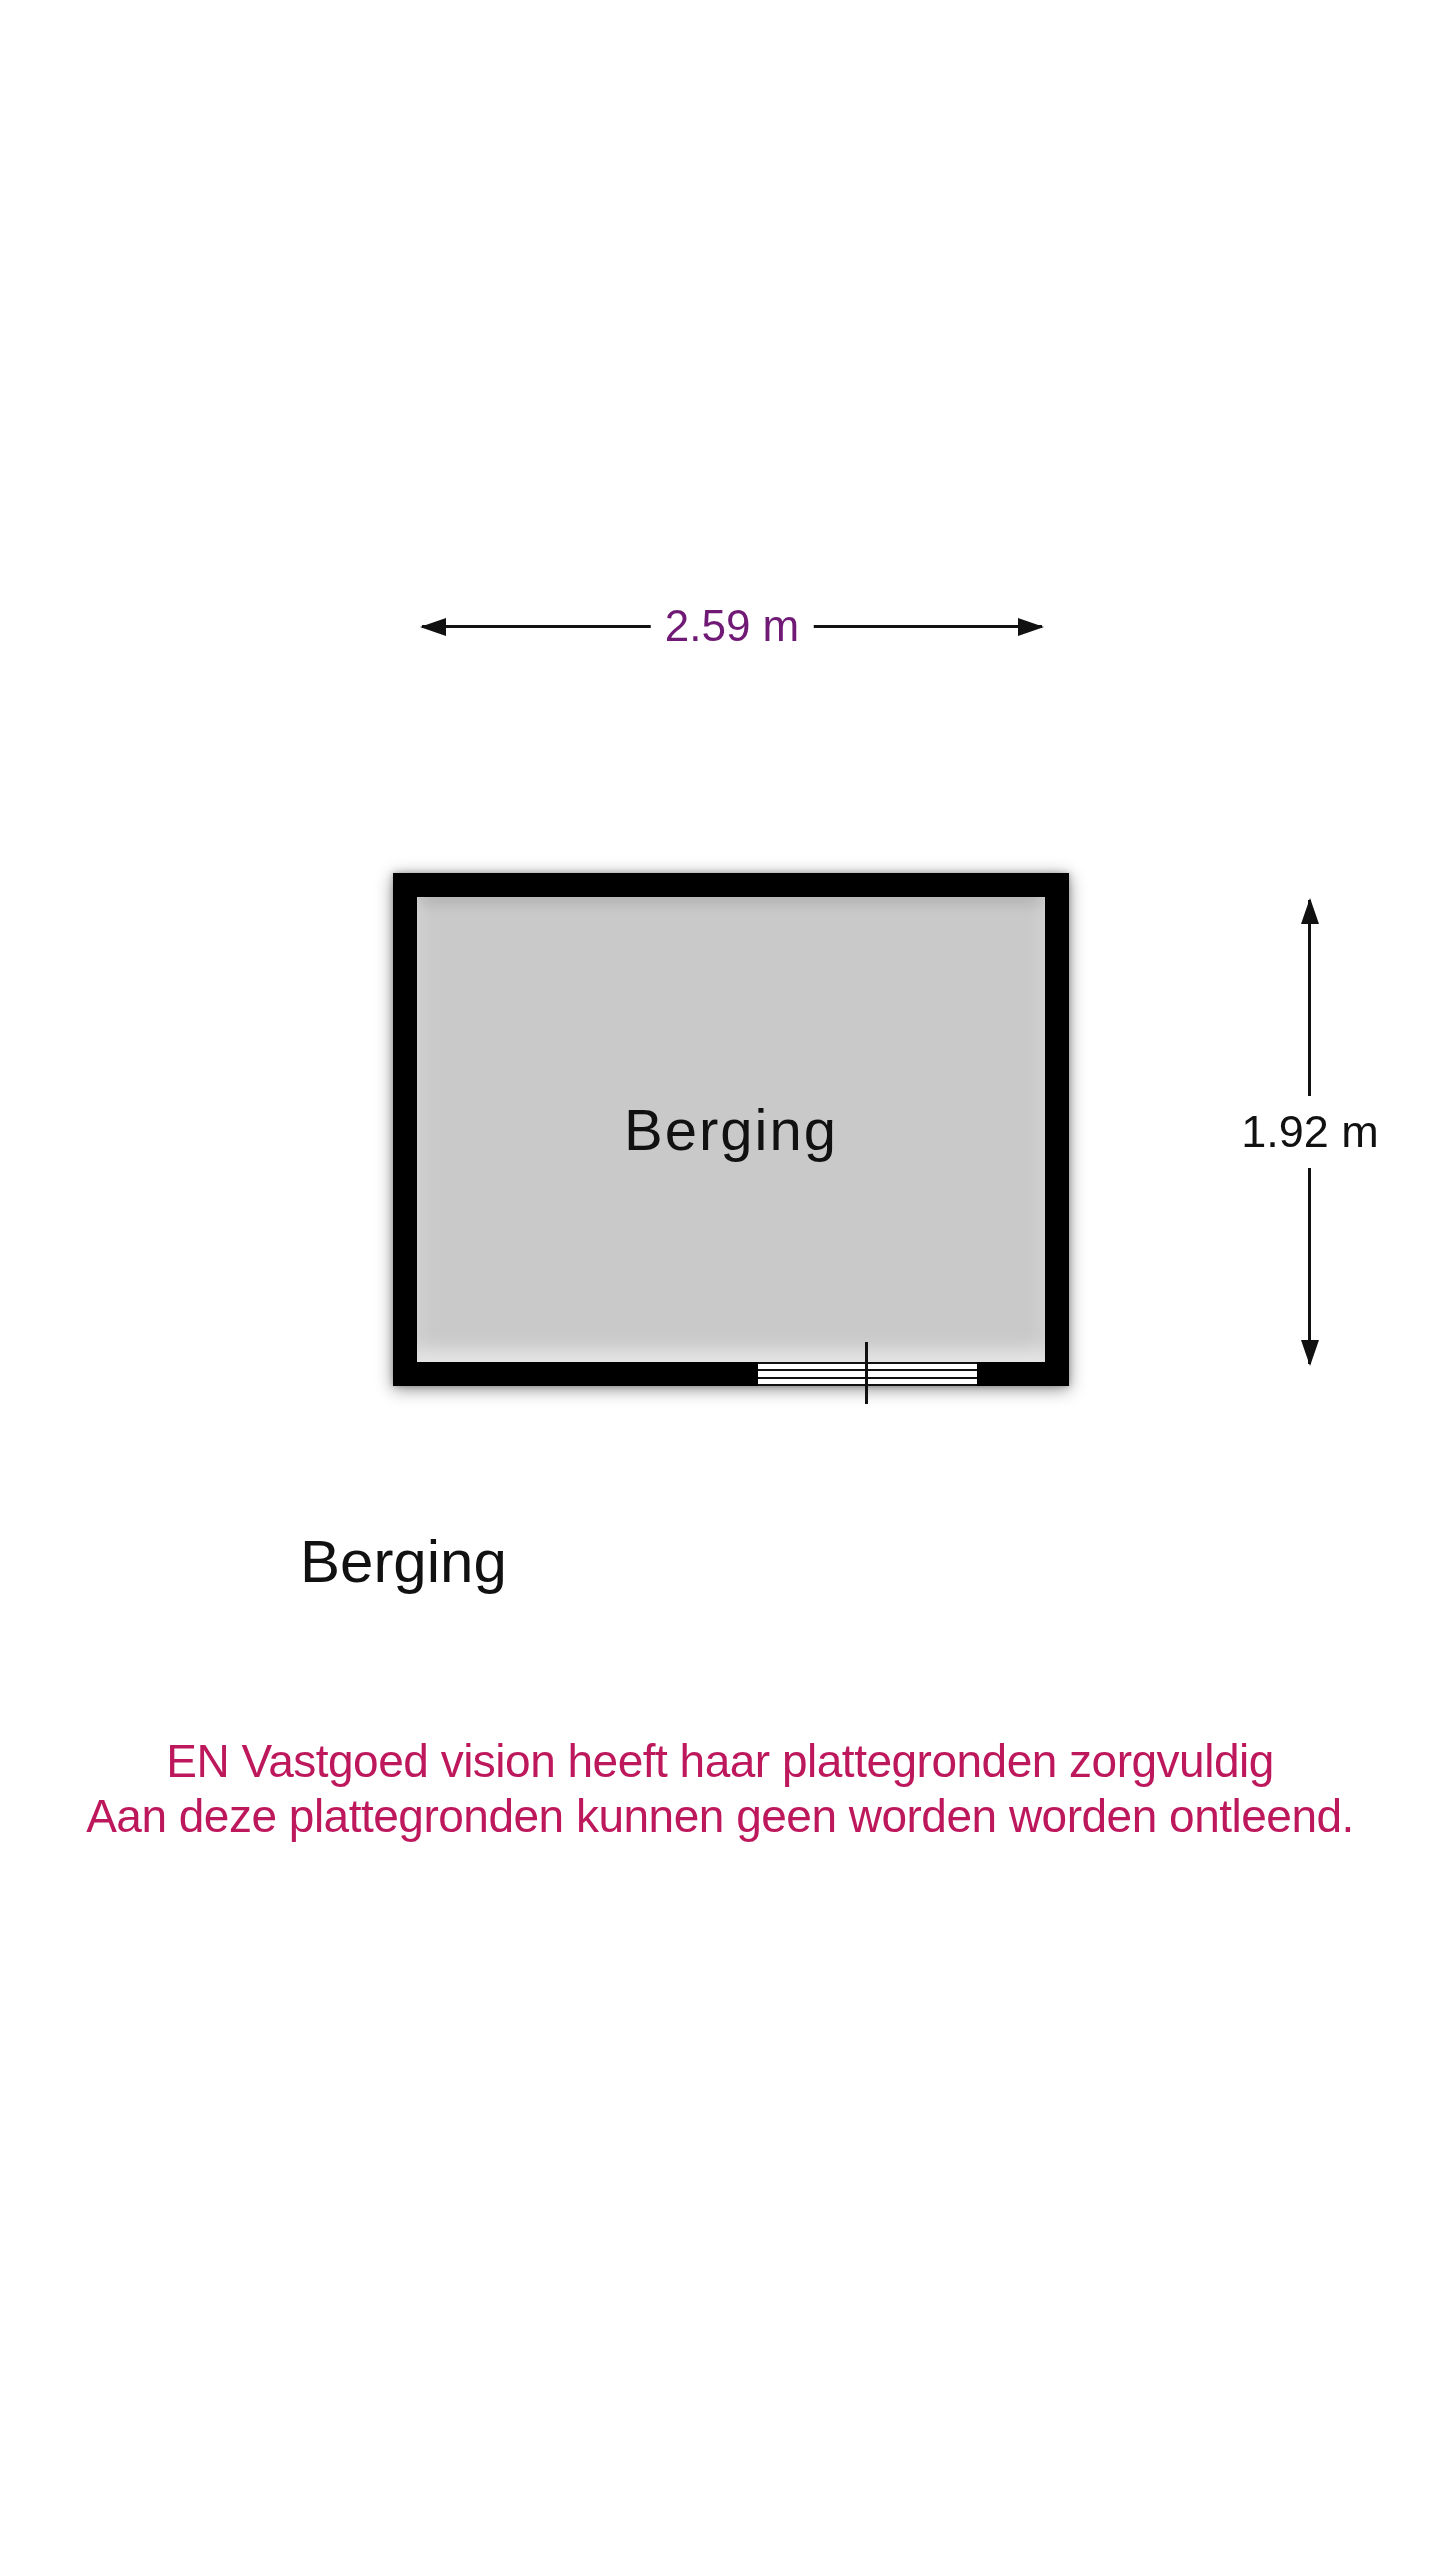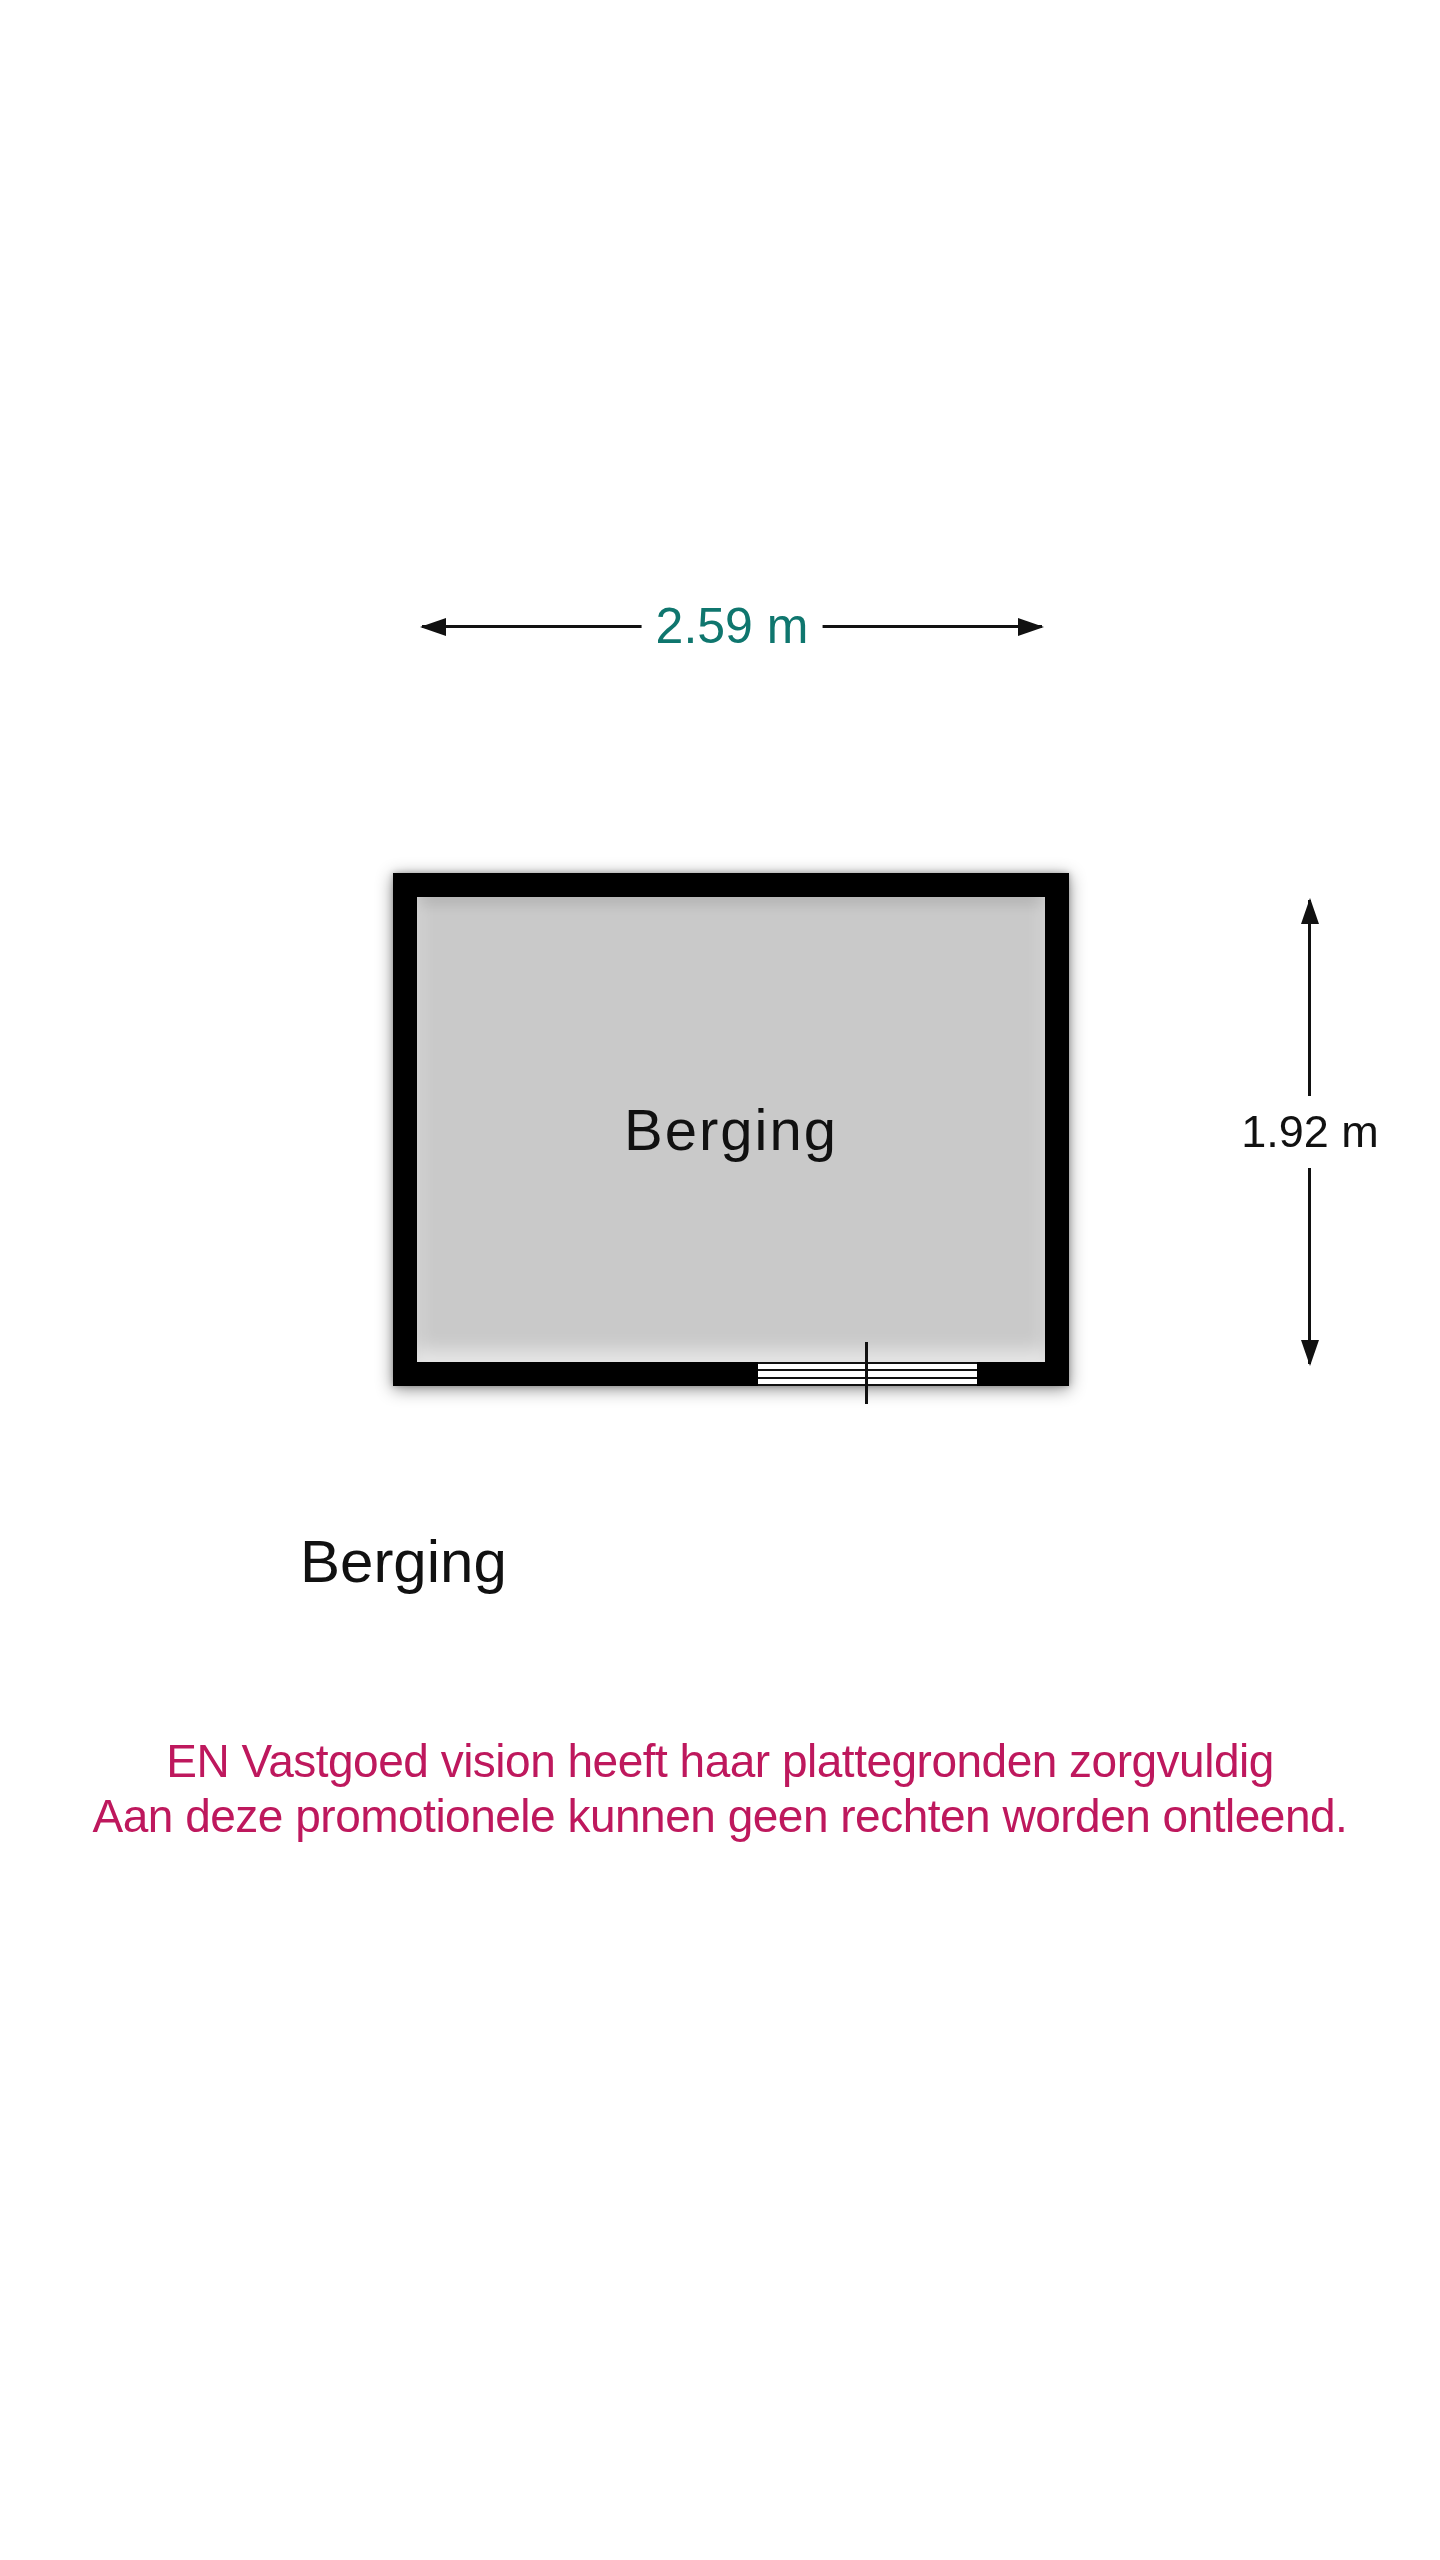--- a/index.html
+++ b/index.html
@@ -55,22 +55,22 @@
     border-bottom: 9px solid transparent;
     border-left: 26px solid #111;
   }
   .dim-h .dim-label {
     position: absolute;
     left: 50%;
     top: 50%;
     transform: translate(-50%, -52%);
     background: #ffffff;
     padding: 2px 14px;
-    font-size: 50px;
-    color: #0f766e;
+    font-size: 44px;
+    color: #701a75;
     white-space: nowrap;
   }
 
   
   .dim-v {
     position: absolute;
     left: 1296px;
     top: 898px;
     width: 28px;
     height: 468px;
@@ -211,16 +211,16 @@
     <div class="dim-line"></div>
     <div class="ah ah-up"></div>
     <div class="ah ah-down"></div>
     <span class="dim-label">1.92 m</span>
   </div>
 
   <div class="plan-title">Berging</div>
 
   <div class="disclaimer">
     <div>EN Vastgoed vision heeft haar plattegronden zorgvuldig</div>
-    <div>Aan deze promotionele kunnen geen rechten worden ontleend.</div>
+    <div>Aan deze plattegronden kunnen geen worden worden ontleend.</div>
   </div>
 
 </div>
 
 </body></html>

